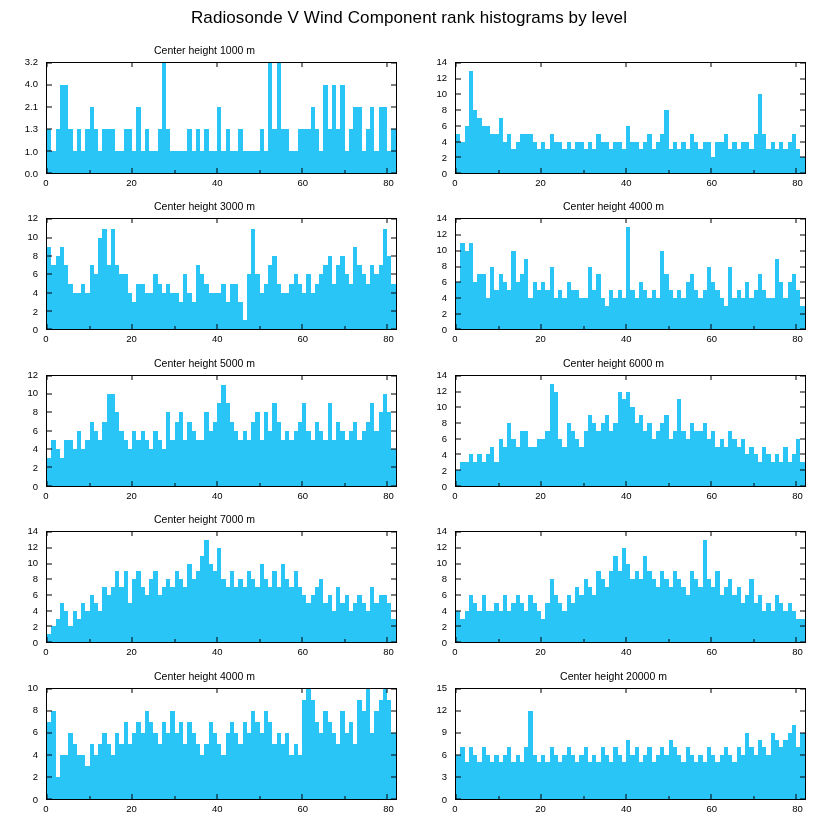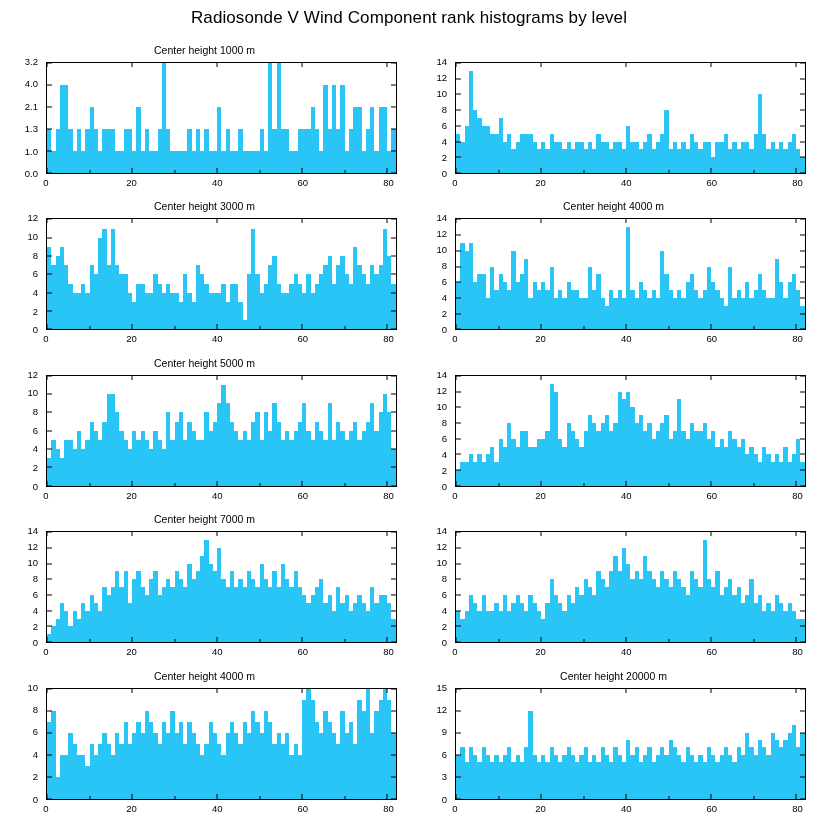--- a/index.html
+++ b/index.html
@@ -884,20 +884,21 @@
           <div class="xtick-labels">
             <span style="left: 0%;">0</span>
             <span style="left: 24.3902%;">20</span>
             <span style="left: 48.7805%;">40</span>
             <span style="left: 73.1707%;">60</span>
             <span style="left: 97.561%;">80</span>
           </div>
         </div>
       </div>
       <div class="cell">
+        <div class="panel-title">Center height 6000 m</div>
         <div class="plot-wrap">
           <div class="ytick-labels">
             <span style="top: 112px;">0</span>
             <span style="top: 96px;">2</span>
             <span style="top: 80px;">4</span>
             <span style="top: 64px;">6</span>
             <span style="top: 48px;">8</span>
             <span style="top: 32px;">10</span>
             <span style="top: 16px;">12</span>
             <span style="top: 0px;">14</span>

